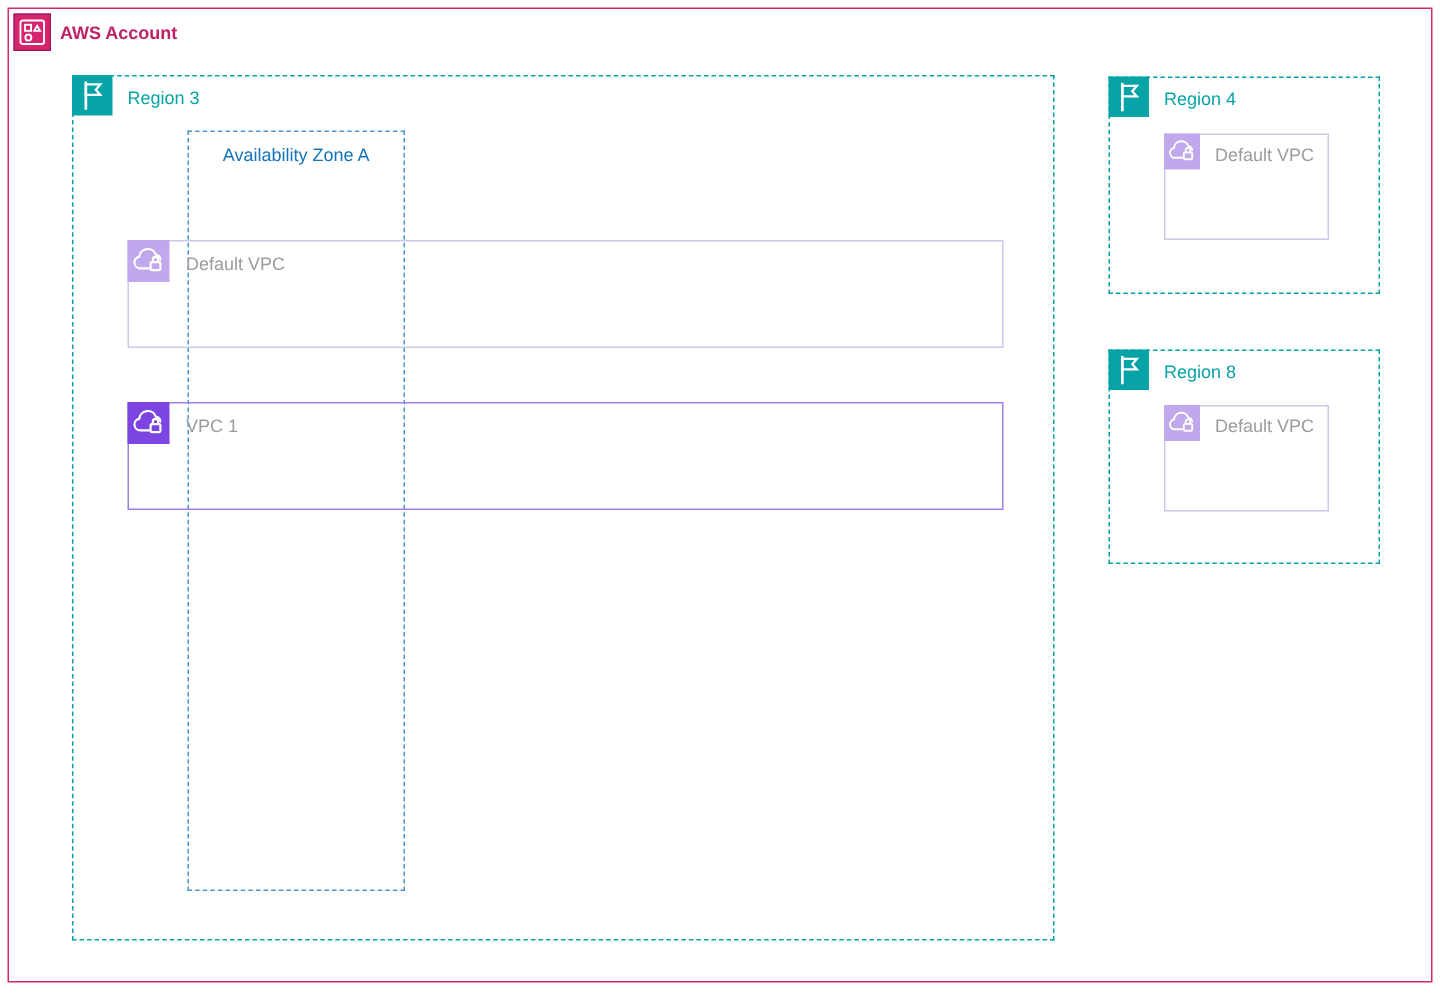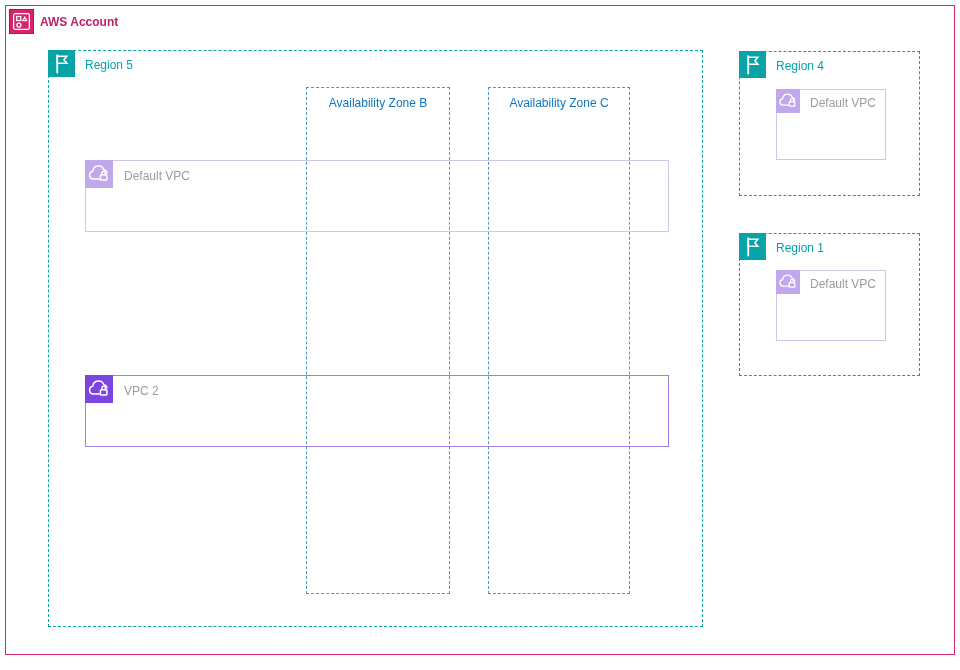--- a/index.html
+++ b/index.html
@@ -65,51 +65,48 @@
     </div>
     <div class="lbl account-lbl">AWS Account</div>
 
     <div class="box region region-1">
       <div class="box region-icon icon">
         <svg viewBox="0 0 24 24" fill="none" stroke="#fff">
           <path d="M8.2 4.5v15.5" stroke-width="1.6" stroke-linecap="round"></path>
           <path d="M8.2 5.6h8.6l-2.7 3.1 2.7 3.1H8.2z" stroke-width="1.3"></path>
         </svg>
       </div>
-      <div class="lbl region-lbl">Region 5</div>
+      <div class="lbl region-lbl">Region 3</div>
 
-      <div class="box az az-b">
-        <div class="lbl az-lbl">Availability Zone B</div>
-      </div>
-      <div class="box az az-c">
-        <div class="lbl az-lbl">Availability Zone C</div>
+      <div class="box az az-a">
+        <div class="lbl az-lbl">Availability Zone A</div>
       </div>
 
       <div class="box vpc-row default" style="top:109px;">
         <div class="box vpc-icon default icon">
           <svg viewBox="0 0 24 24" fill="none" stroke="#fff" stroke-width="1.25" stroke-linecap="round" stroke-linejoin="round">
             <path d="M12.8 16.2H7.2a3.3 3.3 0 0 1-.5-6.55 4.9 4.9 0 0 1 9.5-1.25 3.1 3.1 0 0 1 2.6 2.7"></path>
             <rect x="13.2" y="12.6" width="5.6" height="4.6" rx="0.8"></rect>
             <path d="M14.5 12.6v-1.5a1.5 1.5 0 0 1 3 0v1.5"></path>
           </svg>
         </div>
         <div class="lbl vpc-lbl">Default VPC</div>
       </div>
 
-
-      <div class="box vpc-row custom" style="top:324px;">
+      <div class="box vpc-row custom" style="top:217px;">
         <div class="box vpc-icon custom icon">
           <svg viewBox="0 0 24 24" fill="none" stroke="#fff" stroke-width="1.25" stroke-linecap="round" stroke-linejoin="round">
             <path d="M12.8 16.2H7.2a3.3 3.3 0 0 1-.5-6.55 4.9 4.9 0 0 1 9.5-1.25 3.1 3.1 0 0 1 2.6 2.7"></path>
             <rect x="13.2" y="12.6" width="5.6" height="4.6" rx="0.8"></rect>
             <path d="M14.5 12.6v-1.5a1.5 1.5 0 0 1 3 0v1.5"></path>
           </svg>
         </div>
-        <div class="lbl vpc-lbl">VPC 2</div>
+        <div class="lbl vpc-lbl">VPC 1</div>
       </div>
+
 
     </div>
 
     <div class="box region region-2">
       <div class="box region-icon icon">
         <svg viewBox="0 0 24 24" fill="none" stroke="#fff">
           <path d="M8.2 4.5v15.5" stroke-width="1.6" stroke-linecap="round"></path>
           <path d="M8.2 5.6h8.6l-2.7 3.1 2.7 3.1H8.2z" stroke-width="1.3"></path>
         </svg>
       </div>
@@ -127,21 +124,21 @@
       </div>
     </div>
 
     <div class="box region region-3">
       <div class="box region-icon icon">
         <svg viewBox="0 0 24 24" fill="none" stroke="#fff">
           <path d="M8.2 4.5v15.5" stroke-width="1.6" stroke-linecap="round"></path>
           <path d="M8.2 5.6h8.6l-2.7 3.1 2.7 3.1H8.2z" stroke-width="1.3"></path>
         </svg>
       </div>
-      <div class="lbl region-lbl">Region 1</div>
+      <div class="lbl region-lbl">Region 8</div>
 
       <div class="box mini-vpc r3-vpc">
         <div class="box vpc-icon default icon">
           <svg viewBox="0 0 24 24" fill="none" stroke="#fff" stroke-width="1.25" stroke-linecap="round" stroke-linejoin="round">
             <path d="M12.8 16.2H7.2a3.3 3.3 0 0 1-.5-6.55 4.9 4.9 0 0 1 9.5-1.25 3.1 3.1 0 0 1 2.6 2.7"></path>
             <rect x="13.2" y="12.6" width="5.6" height="4.6" rx="0.8"></rect>
             <path d="M14.5 12.6v-1.5a1.5 1.5 0 0 1 3 0v1.5"></path>
           </svg>
         </div>
         <div class="lbl vpc-lbl">Default VPC</div>

